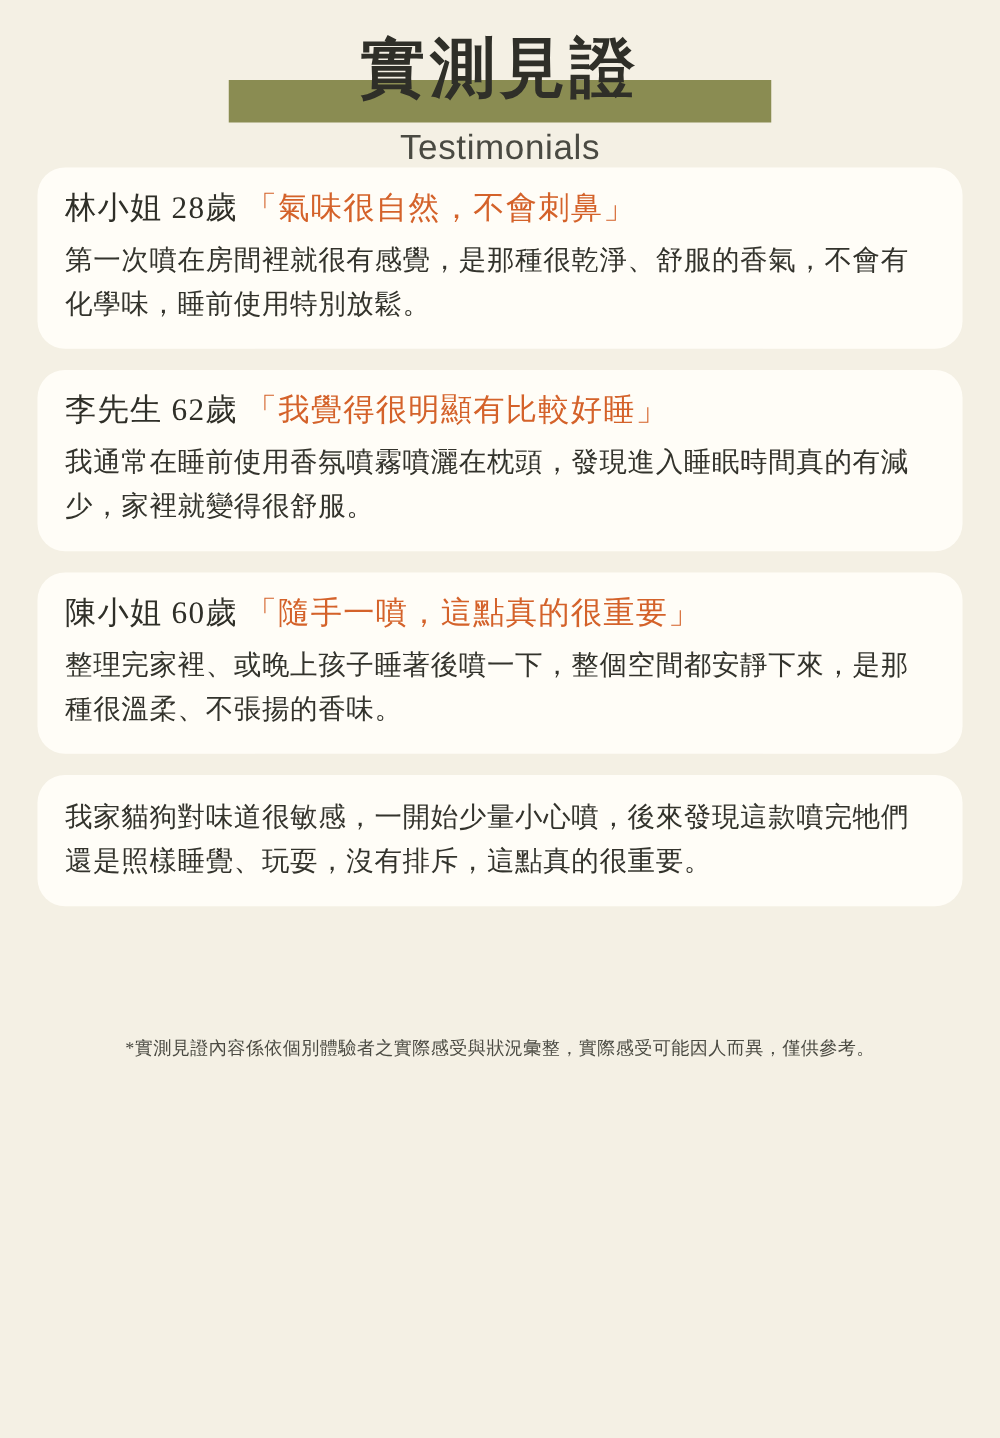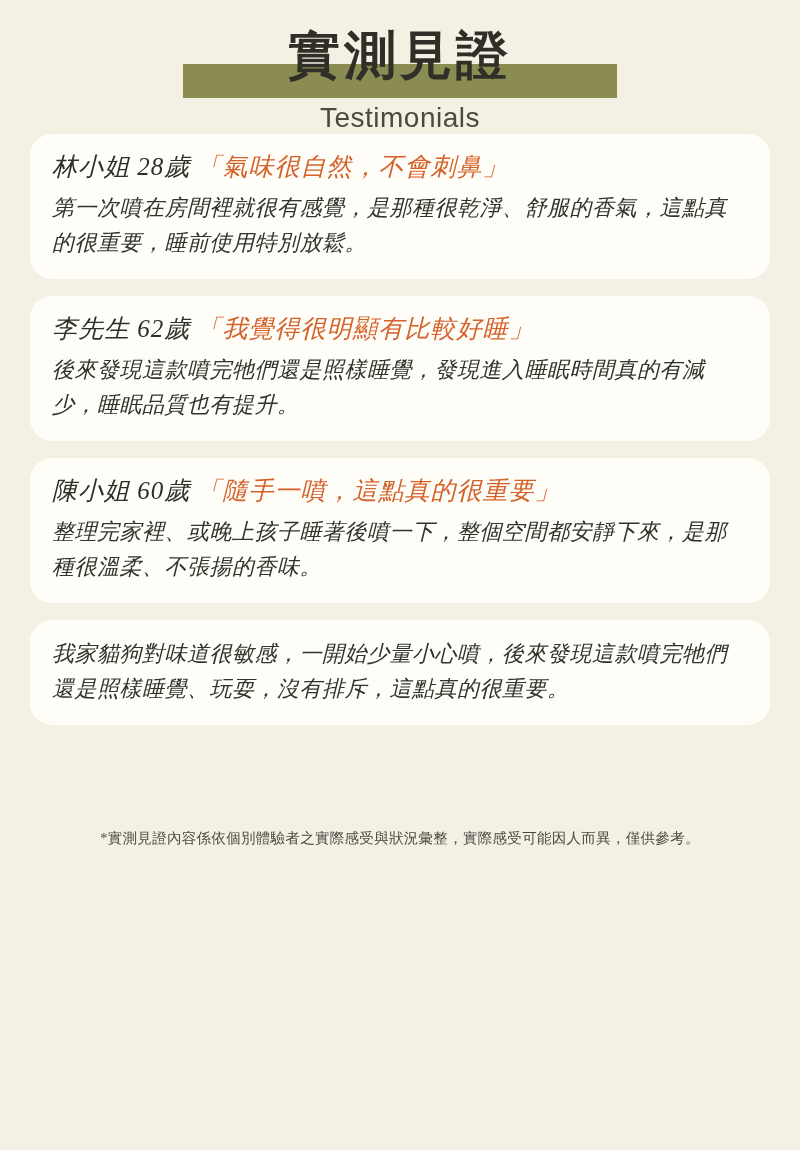--- a/index.html
+++ b/index.html
@@ -65,21 +65,20 @@
     font-size: 30px;
     font-weight: bold;
     letter-spacing: 2px;
     color: #2f2f28;
   }
   
   .cards {
     display: flex;
     flex-direction: column;
     gap: 17px;
-    font-style: italic;
   }
   .card {
     background: #fffdf7;
     border-radius: 22px;
     padding: 16px 22px 18px 22px;
     box-sizing: border-box;
   }
   .quote-line {
     font-size: 25px;
     line-height: 1.35;
@@ -126,29 +125,29 @@
   </div>
 
 
   <div class="cards">
 
     <div class="card">
       <div class="quote-line">
         <span class="person">林小姐 28歲</span>
         <span class="quote">「氣味很自然，不會刺鼻」</span>
       </div>
-      <div class="body-text">第一次噴在房間裡就很有感覺，是那種很乾淨、舒服的香氣，這點真的很重要，睡前使用特別放鬆。</div>
+      <div class="body-text">第一次噴在房間裡就很有感覺，是那種很乾淨、舒服的香氣，不會有化學味，睡前使用特別放鬆。</div>
     </div>
 
     <div class="card">
       <div class="quote-line">
         <span class="person">李先生 62歲</span>
         <span class="quote">「我覺得很明顯有比較好睡」</span>
       </div>
-      <div class="body-text">後來發現這款噴完牠們還是照樣睡覺，發現進入睡眠時間真的有減少，睡眠品質也有提升。</div>
+      <div class="body-text">我通常在睡前使用香氛噴霧噴灑在枕頭，發現進入睡眠時間真的有減少，家裡就變得很舒服。</div>
     </div>
 
     <div class="card">
       <div class="quote-line">
         <span class="person">陳小姐 60歲</span>
         <span class="quote">「隨手一噴，這點真的很重要」</span>
       </div>
       <div class="body-text">整理完家裡、或晚上孩子睡著後噴一下，整個空間都安靜下來，是那種很溫柔、不張揚的香味。</div>
     </div>
 

